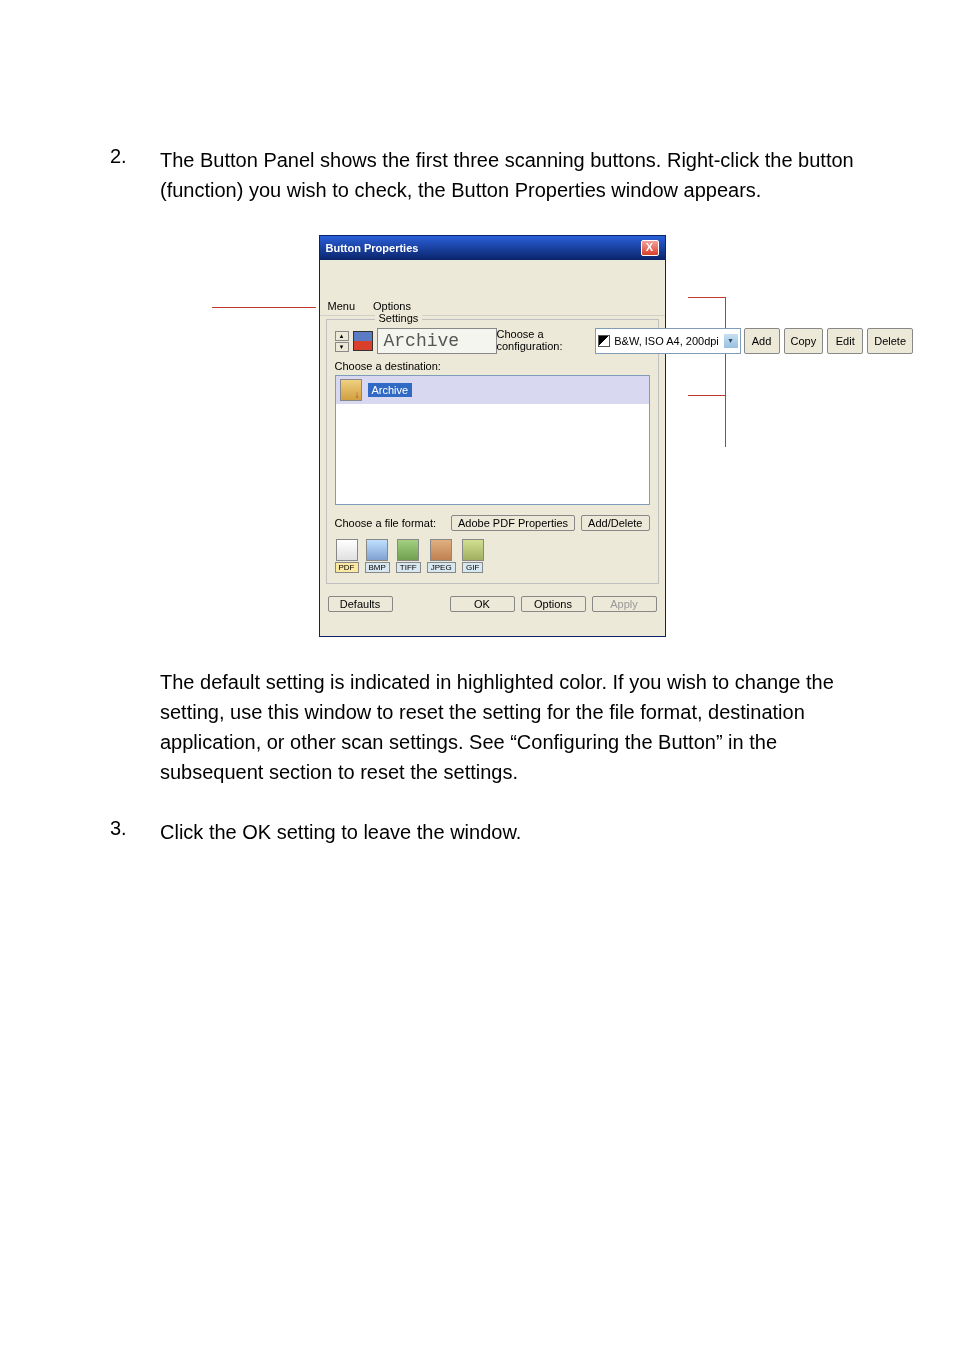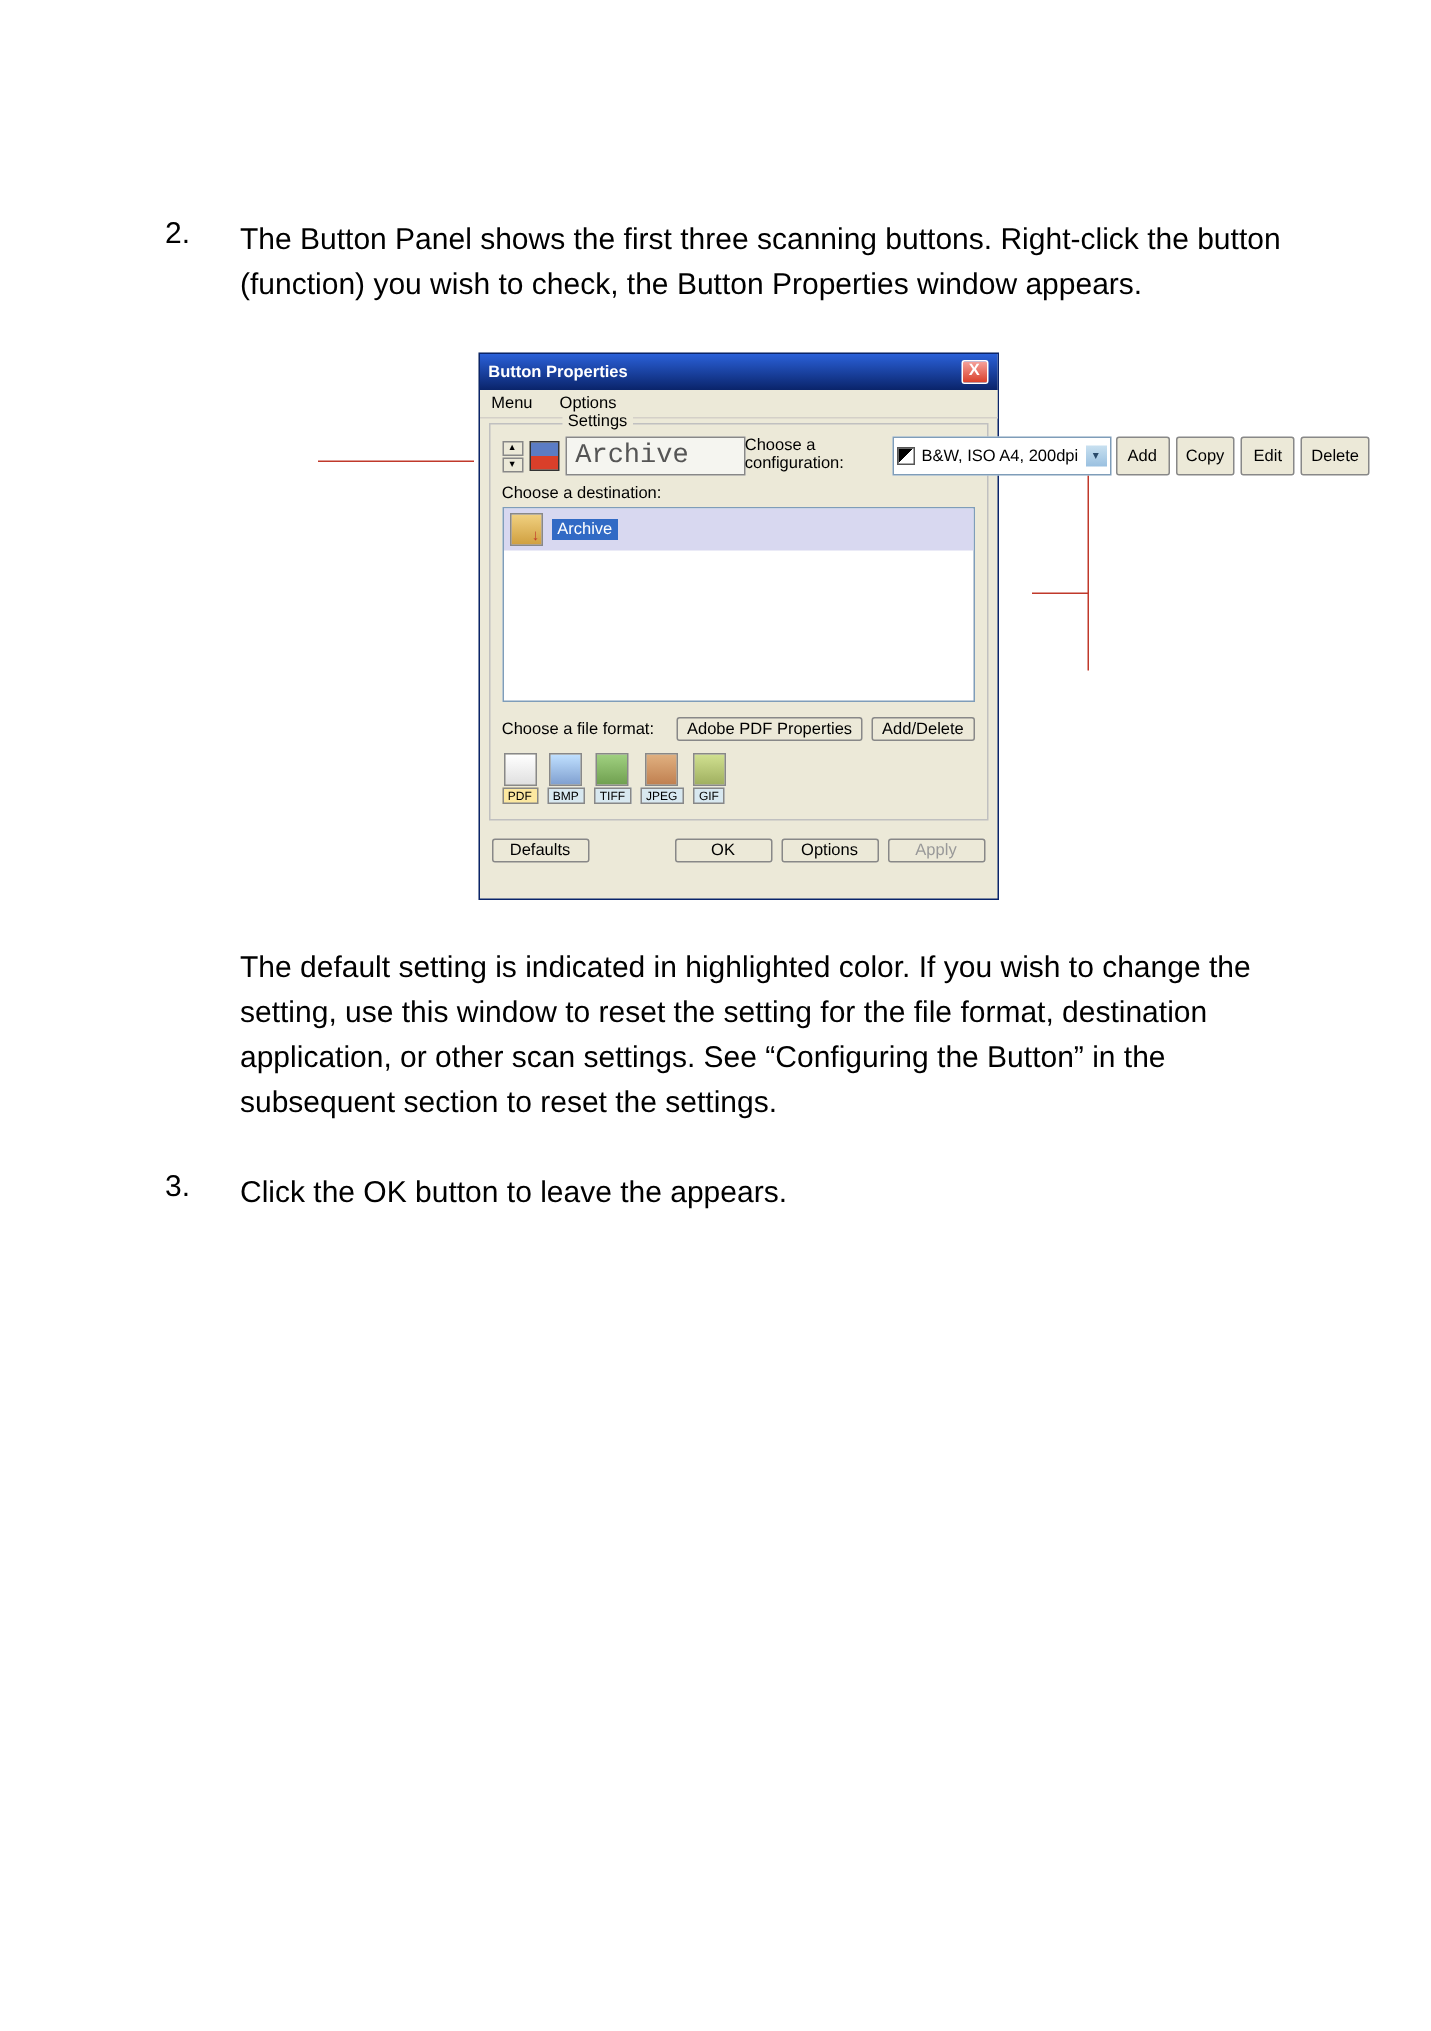--- a/index.html
+++ b/index.html
@@ -74,20 +74,21 @@
       text-align: center;
       font-weight: bold;
       border-radius: 2px;
     }
     .menubar {
       background: #ece9d8;
       padding: 2px 4px;
       display: flex;
       gap: 10px;
       border-bottom: 1px solid #d4d0c8;
+      margin-top: 37px;
     }
     .menubar span { padding: 1px 4px; }
     .group {
       border: 1px solid #c0c0c0;
       margin: 3px 6px 6px;
       padding: 8px 8px 10px;
       position: relative;
     }
     .group-label {
       position: absolute;
@@ -357,16 +358,16 @@
           <button class="win-btn wide disabled">Apply</button>
         </div>
       </div>
     </div>
   </div>
 
   <div class="indented-para">The default setting is indicated in highlighted color.   If you wish to change the setting, use this window to reset the setting for the file format, destination application, or other scan settings. See “Configuring the Button” in the subsequent section to reset the settings.</div>
 
   <div class="list-item">
     <div class="list-num">3.</div>
-    <div class="list-text">Click the OK button to leave the appears.</div>
+    <div class="list-text">Click the OK setting to leave the window.</div>
   </div>
 
 </div>
 
 </body></html>

